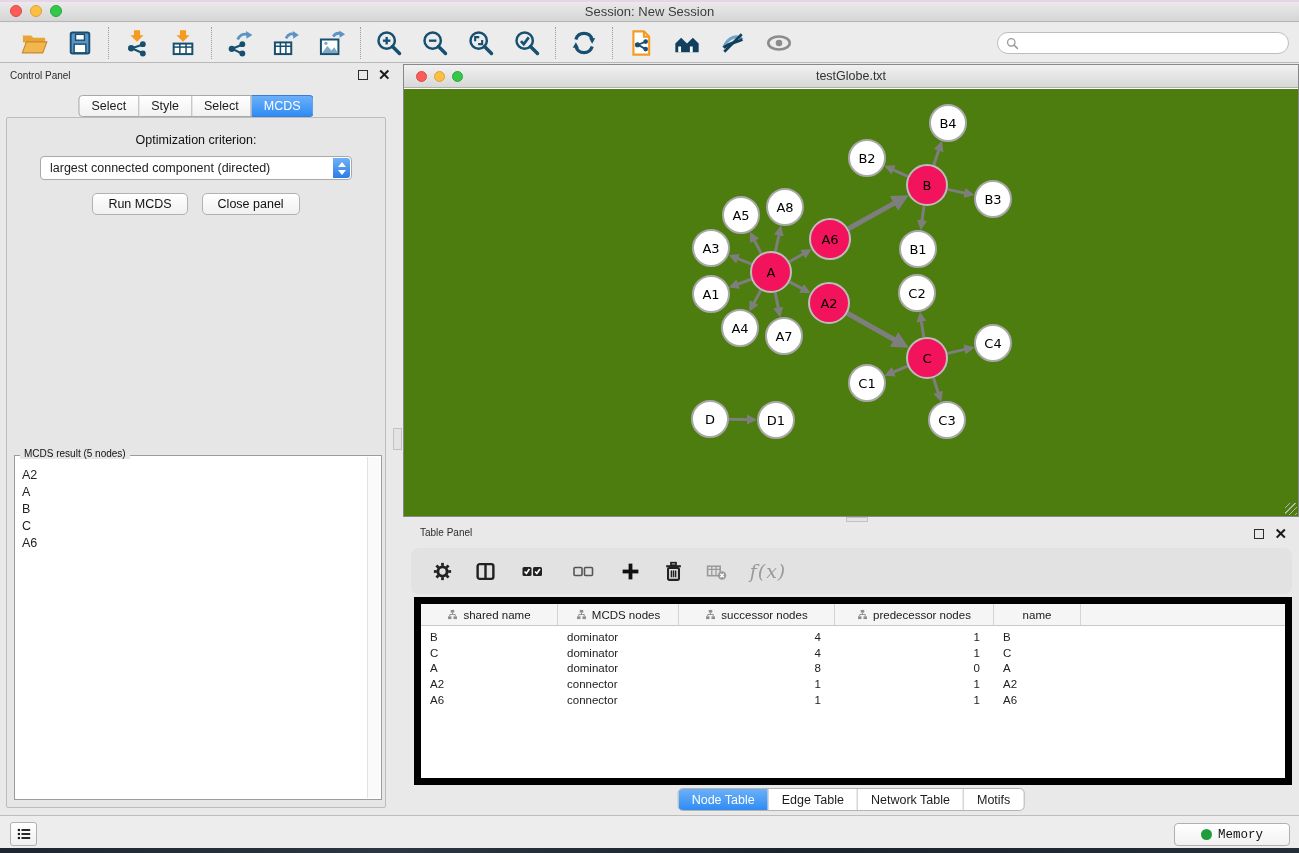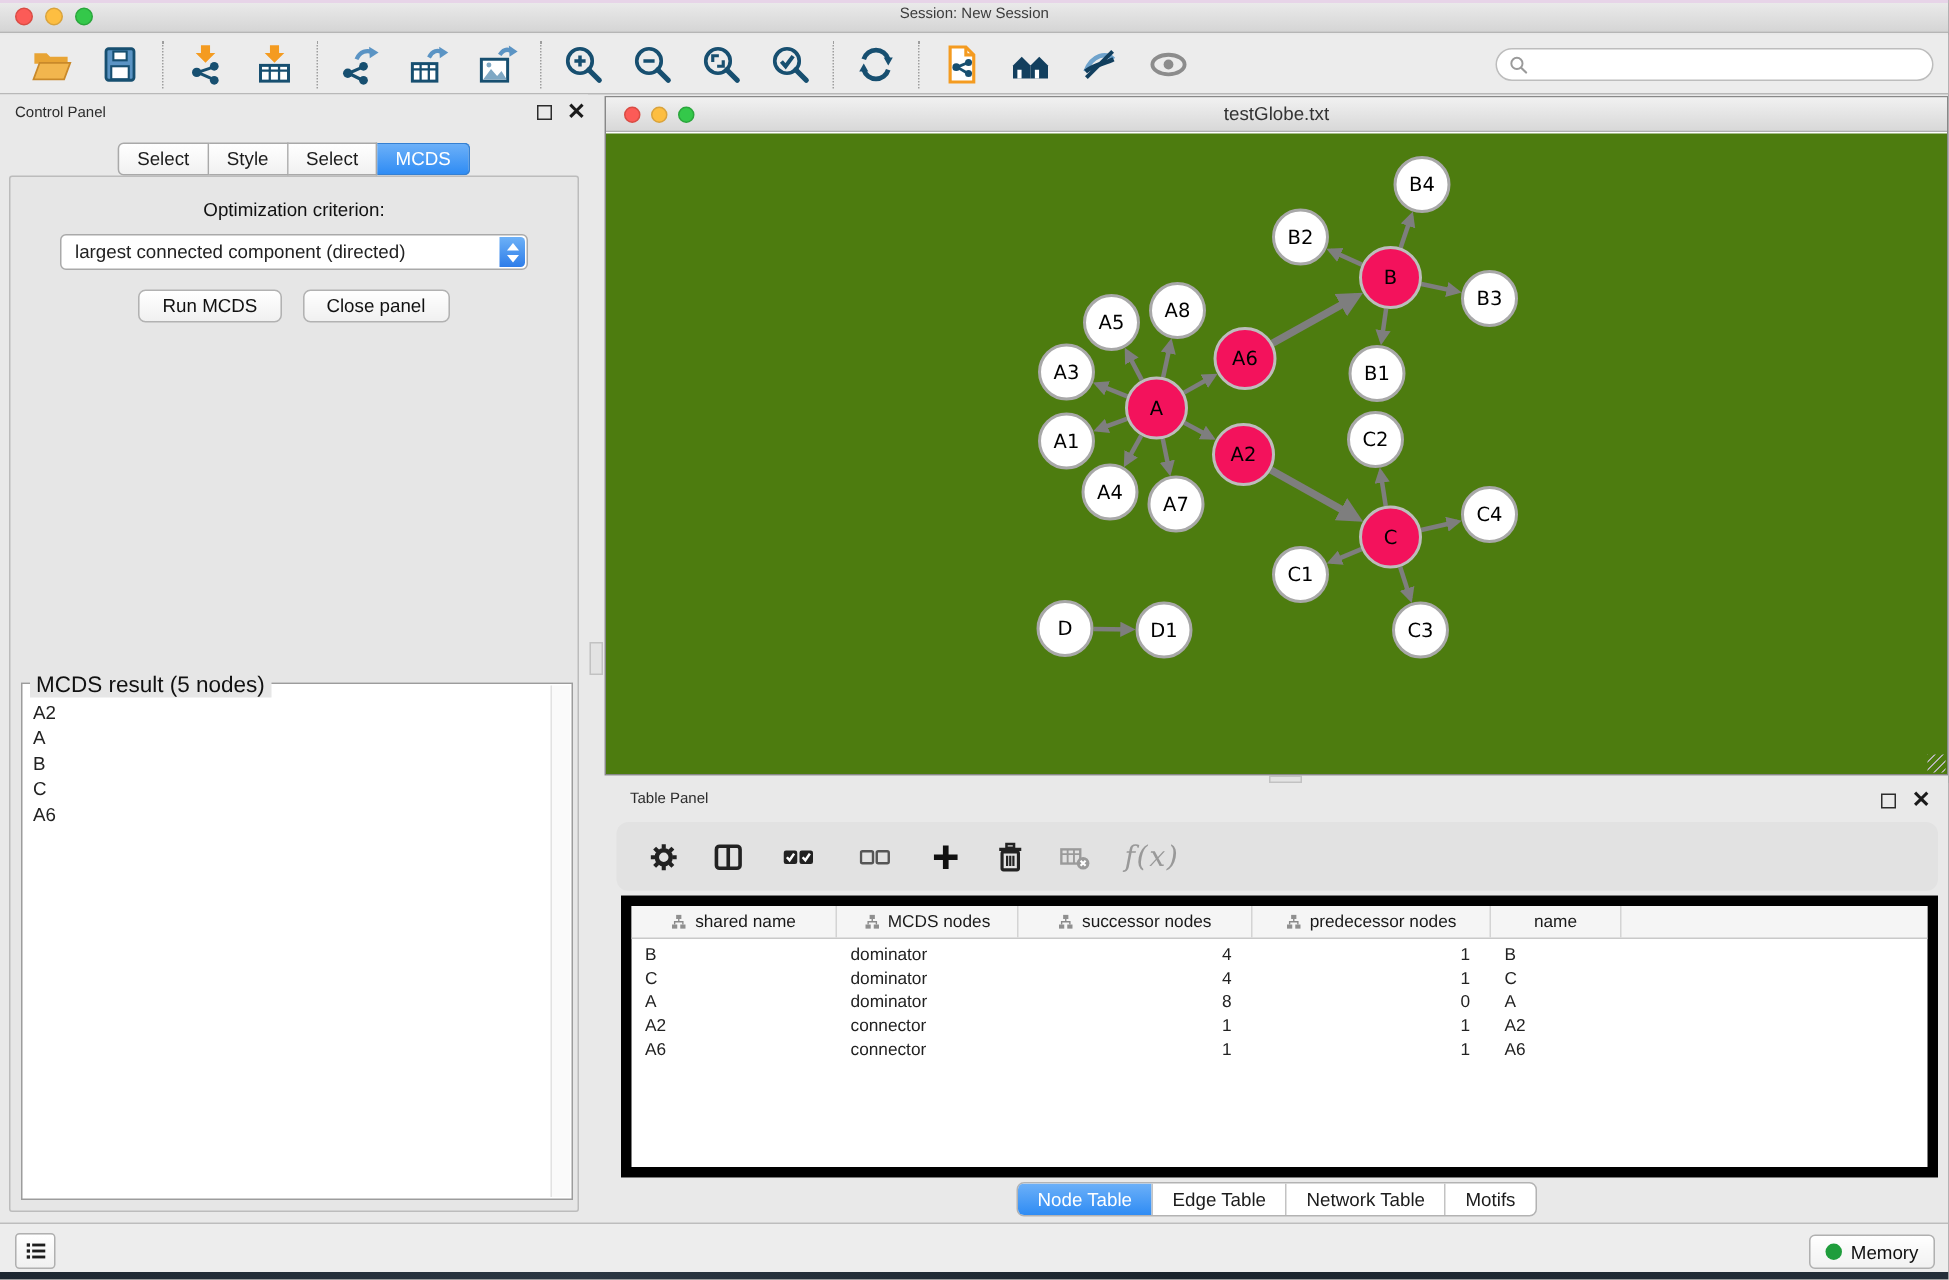--- a/index.html
+++ b/index.html
@@ -11,21 +11,21 @@
   
   .titlebar { position:absolute; left:0; top:0; width:1299px; height:22px;
     background:linear-gradient(#ececec,#d5d5d5); border-bottom:1px solid #b6b6b6; }
   .titlebar::before { content:""; position:absolute; left:0; top:0; right:0; height:2px; background:#e7d4e8; }
   .traffic { position:absolute; top:5px; display:flex; gap:8px; }
   .light { width:12px; height:12px; border-radius:50%; }
   .light.red    { background:#fc5b57; border:1px solid #d94c44; }
   .light.yellow { background:#fdbe41; border:1px solid #d9a33c; }
   .light.green  { background:#34c84a; border:1px solid #2aa63c; }
   .win-title { position:absolute; left:0; right:0; top:4px; text-align:center;
-    font-size:10px; color:#3c3c3c; }
+    font-size:13px; color:#3c3c3c; }
 
   
   .toolbar { position:absolute; left:0; top:23px; width:1299px; height:40px;
     background:#ececec; border-bottom:1px solid #b8b8b8; display:flex; align-items:center; padding-left:6px; }
   .tb-group { display:flex; align-items:center; gap:14px; padding:0 12px; }
   .tb-sep { width:0; height:32px; border-left:1px dotted #9e9e9e; }
   .tb-btn { width:32px; height:32px; display:flex; align-items:center; justify-content:center; cursor:default; }
   .tb-btn svg { width:28px; height:28px; }
   .searchbox { position:absolute; right:10px; top:9px; width:292px; height:22px;
     border:1px solid #bdbdbd; border-radius:12px; background:#fff; display:flex; align-items:center; padding:0 8px; }
@@ -54,21 +54,21 @@
   .stepper { position:absolute; right:1px; top:1px; bottom:1px; width:17px; border-radius:0 3px 3px 0;
     background:linear-gradient(#6db1f7,#2e7de9); display:flex; flex-direction:column;
     align-items:center; justify-content:center; gap:3px; }
   .tri-up { width:0; height:0; border-left:4px solid transparent; border-right:4px solid transparent; border-bottom:5px solid #fff; }
   .tri-dn { width:0; height:0; border-left:4px solid transparent; border-right:4px solid transparent; border-top:5px solid #fff; }
   .btn-row { margin-top:13px; display:flex; justify-content:center; gap:14px; }
   .pushbtn { height:22px; padding:0 15px; font-size:12.5px; color:#111; background:linear-gradient(#ffffff,#f0f0f0);
     border:1px solid #b2b2b2; border-radius:5px; display:flex; align-items:center; cursor:default; }
   .result-box { position:absolute; left:14px; top:392px; width:368px; height:345px;
     border:1px solid #9c9c9c; background:#fff; }
-  .result-label { position:absolute; top:-8px; left:5px; background:#e6e6e6; padding:0 4px; font-size:15px; color:#111; }
+  .result-label { position:absolute; top:-8px; left:5px; background:#e6e6e6; padding:0 4px; font-size:10px; color:#111; }
   .result-list { position:absolute; left:1px; top:9px; right:15px; bottom:1px; padding:2px 0 0 6px;
     font-size:12.5px; line-height:17px; overflow:hidden; }
   .result-scroll { position:absolute; right:1px; top:1px; bottom:1px; width:13px;
     background:#fafafa; border-left:1px solid #e2e2e2; }
 
   
   .split-v { position:absolute; left:392px; top:63px; width:11px; height:752px; }
   .grip-v { position:absolute; left:1px; top:365px; width:9px; height:22px;
     background:#e3e3e3; border:1px solid #c2c2c2; }
   .split-h { position:absolute; left:403px; top:517px; width:896px; height:5px; }
@@ -110,23 +110,23 @@
   .seg { padding:0 13px; display:flex; align-items:center; border-right:1px solid #c3c3c3; color:#1c1c1c; cursor:default; }
   .seg:last-child { border-right:none; }
   .seg.sel { background:linear-gradient(#6cb0f8,#2f8cf4); color:#fff; }
 
   
   .statusbar { position:absolute; left:0; top:815px; width:1299px; height:33px;
     background:#ededed; border-top:1px solid #bdbdbd; }
   .sb-btn { position:absolute; left:10px; top:6px; width:27px; height:24px; background:linear-gradient(#fff,#f0f0f0);
     border:1px solid #b0b0b0; border-radius:3px; display:flex; align-items:center; justify-content:center; }
   .sb-btn svg { width:16px; height:16px; }
-  .mem-btn { position:absolute; right:9px; top:7px; height:23px; padding:0 10px;
+  .mem-btn { position:absolute; right:9px; top:7px; height:23px; padding:0 26px;
     background:linear-gradient(#fff,#f1f1f1); border:1px solid #b0b0b0; border-radius:4px;
-    display:flex; align-items:center; gap:6px; font-size:12.5px; color:#111; }
+    display:flex; align-items:center; gap:6px; font-size:12.5px; color:#111;font-family:Liberation Mono, monospace; }
   .mem-dot { width:11px; height:11px; border-radius:50%; background:#1f9d3c; }
   .bottom-strip { position:absolute; left:0; top:848px; width:1299px; height:5px;
     background:linear-gradient(90deg,#1d2630,#2b3642 30%,#1a232c 60%,#242e39); }
 </style>
 </head>
 <body>
 
 <div id="app">
 
   <div class="titlebar">

